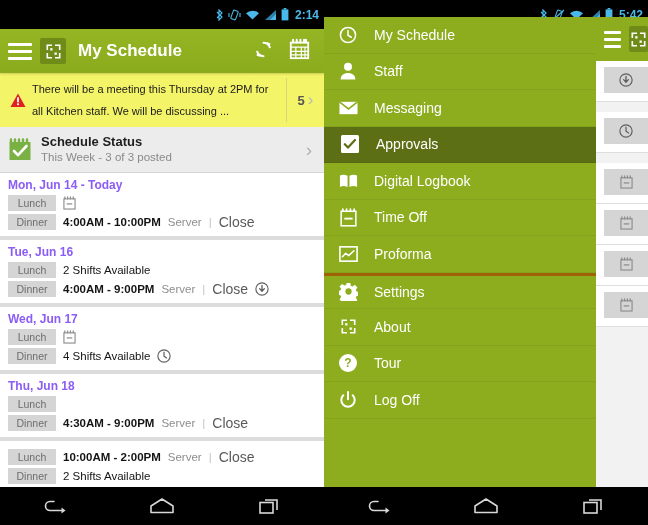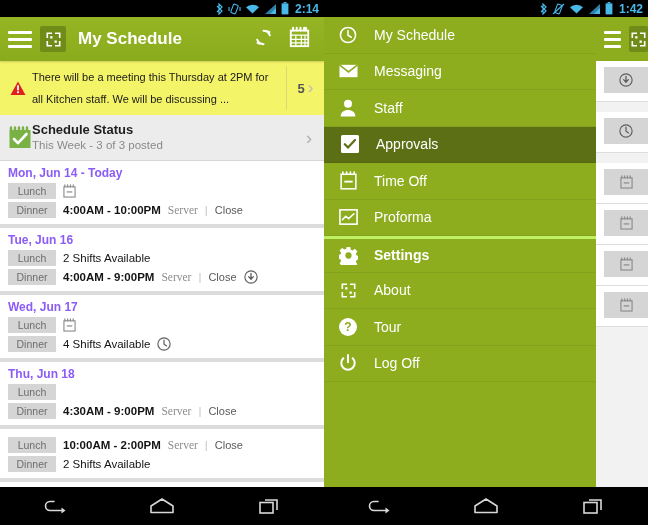--- a/index.html
+++ b/index.html
@@ -8,21 +8,21 @@
     background:#000;
     font-family:"Liberation Sans", sans-serif;
     overflow:hidden;
   }
   .screens { display:flex; width:648px; height:525px; }
   .phone { width:324px; height:525px; position:relative; overflow:hidden; background:#fff; }
   .phone.right { border-left:0; }
 
   
   .statusbar {
-    height:17px; background:#000; color:#5bbde4;
+    height:29px; background:#000; color:#5bbde4;
     display:flex; align-items:center; justify-content:flex-end;
     padding-right:5px; gap:4px; font-size:11px; font-weight:bold;
   }
   .statusbar .sicon { display:inline-flex; align-items:center; }
   .statusbar .clock { font-size:12px; letter-spacing:0px; color:#4ab8e8; padding-left:2px;}
 
   
   .appbar {
     height:44px; background:#8dad1f; display:flex; align-items:center;
     padding:0 8px; gap:8px; position:relative;
@@ -50,59 +50,59 @@
   .notice .ncount {
     width:38px; flex:0 0 38px; display:flex; align-items:center;
     justify-content:center; gap:3px; border-left:1px solid #d8d879;
     color:#555; font-size:13px; font-weight:bold; align-self:stretch;
   }
   .chev { color:#b9b9b9; font-size:17px; font-weight:300; }
 
   
   .statusrow {
     background:#ececec; display:flex; align-items:center;
-    padding:7px 8px; border-bottom:1px solid #d6d6d6;
+    padding:7px 8px; gap:9px; border-bottom:1px solid #d6d6d6;
   }
   .statusrow .txt { flex:1; }
   .statusrow .t1 { font-size:13px; font-weight:bold; color:#1f1f1f; line-height:16px;}
   .statusrow .t2 { font-size:11.5px; color:#8a8a8a; line-height:15px;}
   .statusrow .chev { color:#b0b0b0; font-size:19px; padding-right:4px;}
 
   
   .daylist { background:#dcdcdc; }
   .daycard {
     background:#fff; margin-bottom:4px; padding:5px 8px 6px 8px;
   }
   .dayhead { font-size:12px; font-weight:bold; color:#8b5cf6; margin-bottom:3px; }
   .shift { display:flex; align-items:center; gap:7px; margin-top:3px; height:16px;}
   .pill {
     background:#d5d5d5; color:#6d6d6d; font-size:10.5px;
     padding:1px 7px; min-width:48px; text-align:center; line-height:14px;
   }
   .stime { font-size:11.5px; color:#141414; font-weight:bold; }
-  .srole { font-size:11.5px; color:#8d8d8d;font-family:Liberation Serif, serif; }
+  .srole { font-size:11.5px; color:#8d8d8d; }
   .sdiv { color:#c4c4c4; font-size:11.5px; }
-  .splace { font-size:11px; color:#5a5a5a; }
+  .splace { font-size:14px; color:#5a5a5a; }
   .savail { font-size:11.5px; color:#141414; }
 
   .cicon { display:inline-flex; align-items:center; }
 
   
   .drawer {
     position:absolute; top:17px; left:0; width:272px; bottom:0;
     background:#8dad1f; overflow:hidden;
   }
   .navitem {
     height:36.5px; display:flex; align-items:center;
     padding-left:14px; gap:16px; border-bottom:1px solid #84a21c;
   }
   .navitem .ni { width:20px; display:flex; justify-content:center; }
   .navitem .nl { color:#fff; font-size:14px; }
   .navitem.active { background:#5c6f15; border-bottom:1px solid #556713;padding-left:16px;}
-  .navitem.sep { border-top:3px solid #bef264;font-weight:bold; }
+  .navitem.sep { border-top:3px solid #a16207; }
 
   
   .peek {
     position:absolute; top:17px; left:272px; right:0; bottom:0;
     background:#f2f2f2; overflow:hidden;
   }
   .peek-bar { height:44px; background:#8dad1f; display:flex; align-items:center; padding-left:8px; gap:8px;}
   .peek-card { background:#fff; border-bottom:1px solid #dedede; padding:6px 0 8px 8px;}
   .peek-chip {
     width:44px; height:26px; background:#d5d5d5;
@@ -366,21 +366,21 @@
             <path d="M12 1v10H1z" fill="#2f7fa8"></path>
             <path d="M12 5v6H6z" fill="#4ab8e8"></path>
           </svg>
       </span>
       <span class="sicon">
         <svg width="8" height="13" viewBox="0 0 8 13">
             <rect x="2.6" y="0" width="2.8" height="1.4" fill="#4ab8e8"></rect>
             <rect x="0.6" y="1.4" width="6.8" height="11" fill="#4ab8e8"></rect>
           </svg>
       </span>
-      <span class="clock">1:42</span>
+      <span class="clock">5:42</span>
     </div>
 
     <div class="peek">
       <div class="peek-bar">
         <div class="hamburger">
             <i></i>
             <i></i>
             <i></i>
           </div>
         <div class="logo-box">
@@ -457,44 +457,53 @@
           <span class="ni">
             <svg width="18" height="18" viewBox="0 0 20 20">
               <circle cx="10" cy="10" r="8.4" stroke="#fff" stroke-width="1.7" fill="none"></circle>
               <path d="M10 5v5.3l3.6 2.2" stroke="#fff" stroke-width="1.7" fill="none" stroke-linecap="round"></path>
             </svg>
           </span>
           <span class="nl">My Schedule</span>
         </div>
         <div class="navitem">
           <span class="ni">
+            <svg width="16" height="18" viewBox="0 0 16 18">
+              <circle cx="8" cy="4.7" r="4" fill="#fff"></circle>
+              <path d="M0.6 17.5c0-4.3 3.3-6.6 7.4-6.6s7.4 2.3 7.4 6.6z" fill="#fff"></path>
+            </svg>
+          </span>
+          <span class="nl">Staff</span>
+        </div>
+        <div class="navitem">
+          <span class="ni">
             <svg width="19" height="14" viewBox="0 0 20 14">
               <rect x="0.5" y="0.5" width="19" height="13" fill="#fff"></rect>
               <path d="M0.5 0.5L10 8 19.5 0.5" stroke="#8dad1f" stroke-width="1.6" fill="none"></path>
             </svg>
           </span>
           <span class="nl">Messaging</span>
         </div>
-        <div class="navitem">
-          <span class="ni">
-            <svg width="16" height="18" viewBox="0 0 16 18">
-              <circle cx="8" cy="4.7" r="4" fill="#fff"></circle>
-              <path d="M0.6 17.5c0-4.3 3.3-6.6 7.4-6.6s7.4 2.3 7.4 6.6z" fill="#fff"></path>
-            </svg>
-          </span>
-          <span class="nl">Staff</span>
-        </div>
         <div class="navitem active">
           <span class="ni">
             <svg width="18" height="18" viewBox="0 0 18 18">
               <rect x="0" y="0" width="18" height="18" rx="1.5" fill="#fff"></rect>
               <path d="M3.8 9.2l3.2 3.4 7-7.6" stroke="#5c6f15" stroke-width="2.2" fill="none" stroke-linecap="round" stroke-linejoin="round"></path>
             </svg>
           </span>
           <span class="nl">Approvals</span>
+        </div>
+        <div class="navitem">
+          <span class="ni">
+            <svg width="19" height="16" viewBox="0 0 20 16">
+              <path d="M1 2.2C3.3 1 6.2 1 9 2.4v12C6.2 13 3.3 13 1 14.2z" fill="#fff"></path>
+              <path d="M19 2.2C16.7 1 13.8 1 11 2.4v12c2.8-1.4 5.7-1.4 8-0.2z" fill="#fff"></path>
+            </svg>
+          </span>
+          <span class="nl">Digital Logbook</span>
         </div>
         <div class="navitem">
           <span class="ni">
             <svg width="17" height="19" viewBox="0 0 18 20">
               <path d="M3 1v2.4M7 1v2.4M11 1v2.4M15 1v2.4" stroke="#fff" stroke-width="1.8" stroke-linecap="round"></path>
               <rect x="1.2" y="3.4" width="15.6" height="15.4" stroke="#fff" stroke-width="1.6" fill="none"></rect>
               <rect x="4.6" y="10.2" width="8.8" height="2" fill="#fff"></rect>
             </svg>
           </span>
           <span class="nl">Time Off</span>

